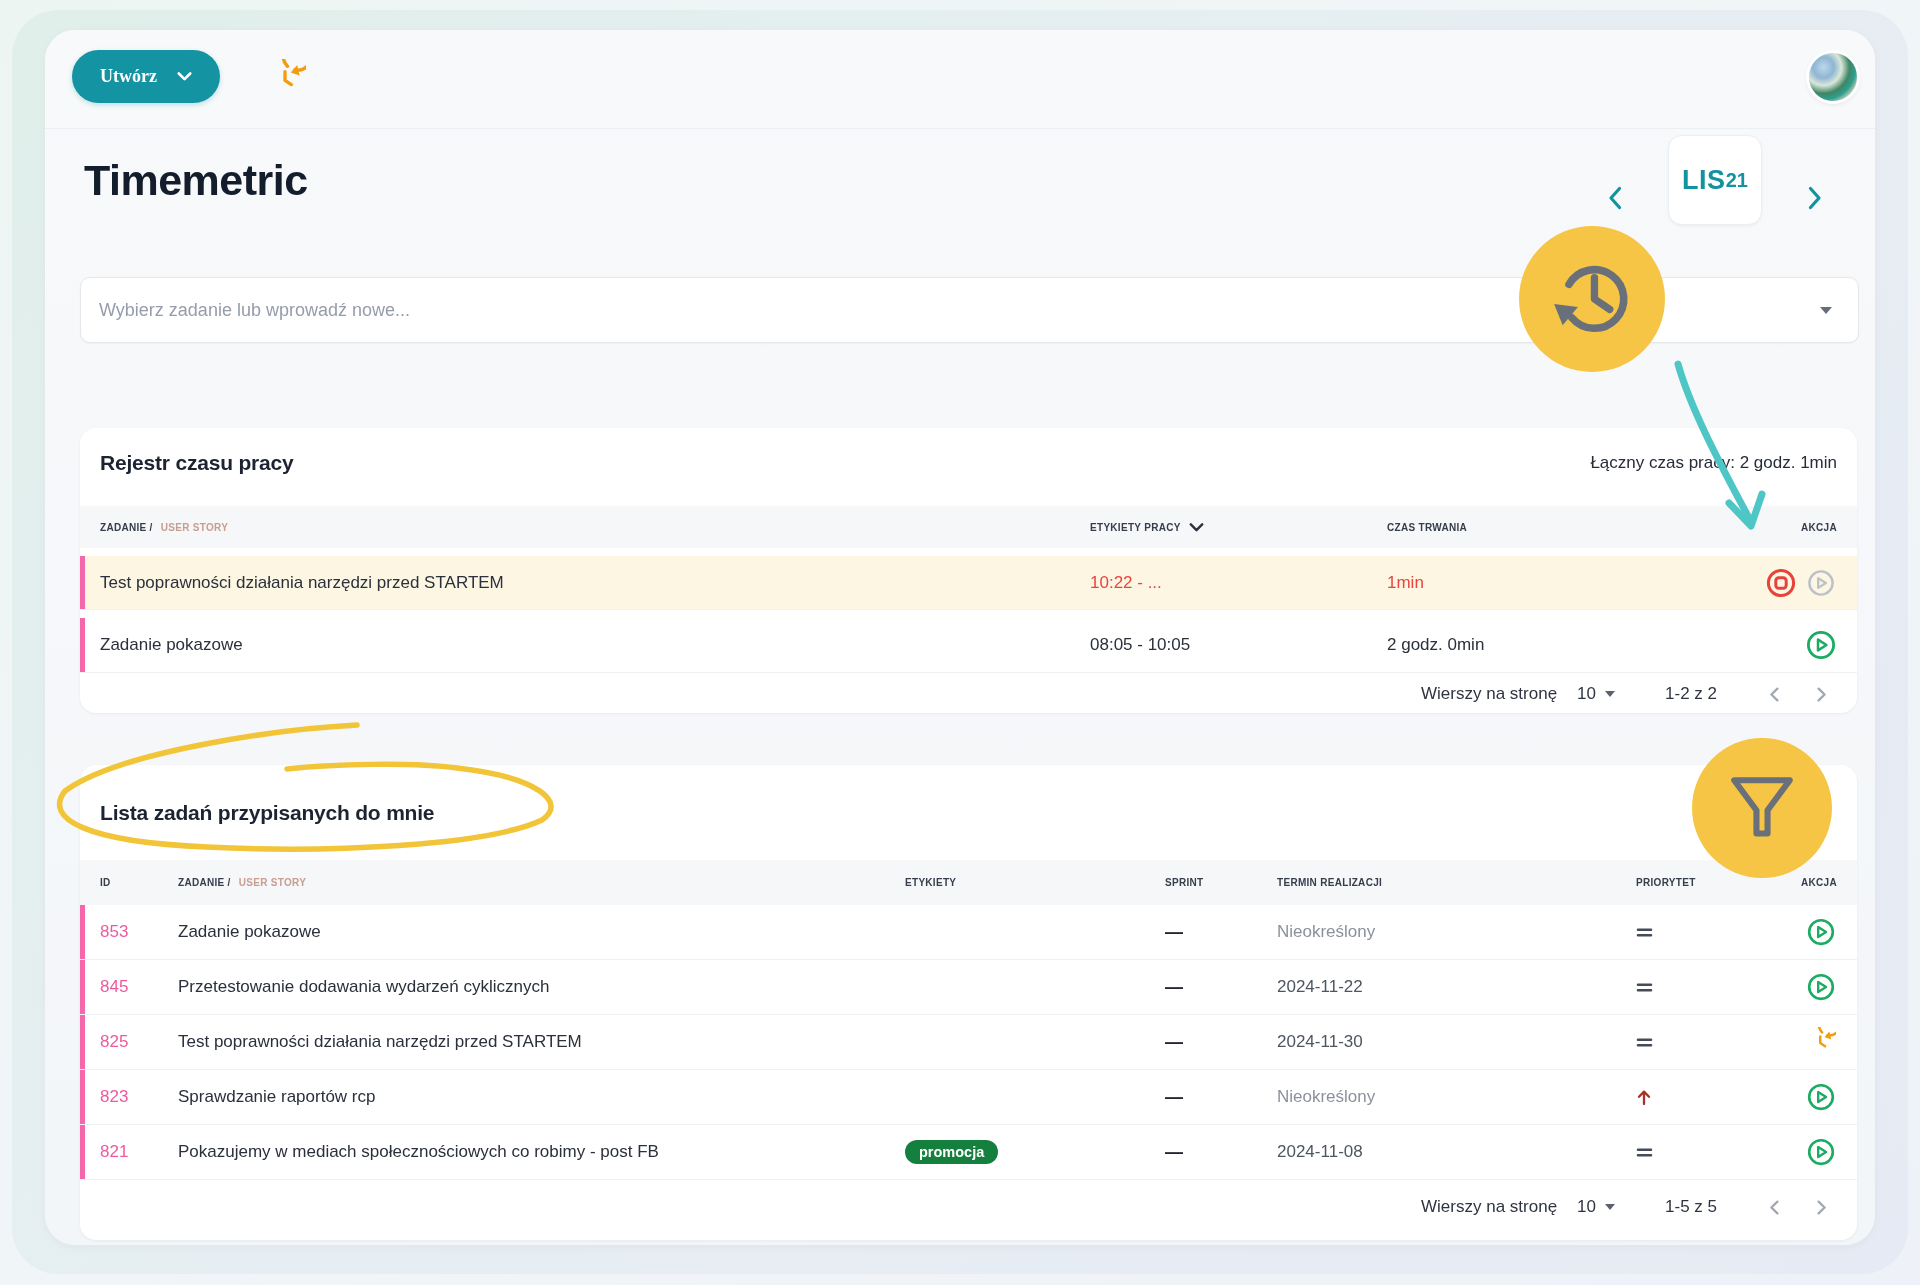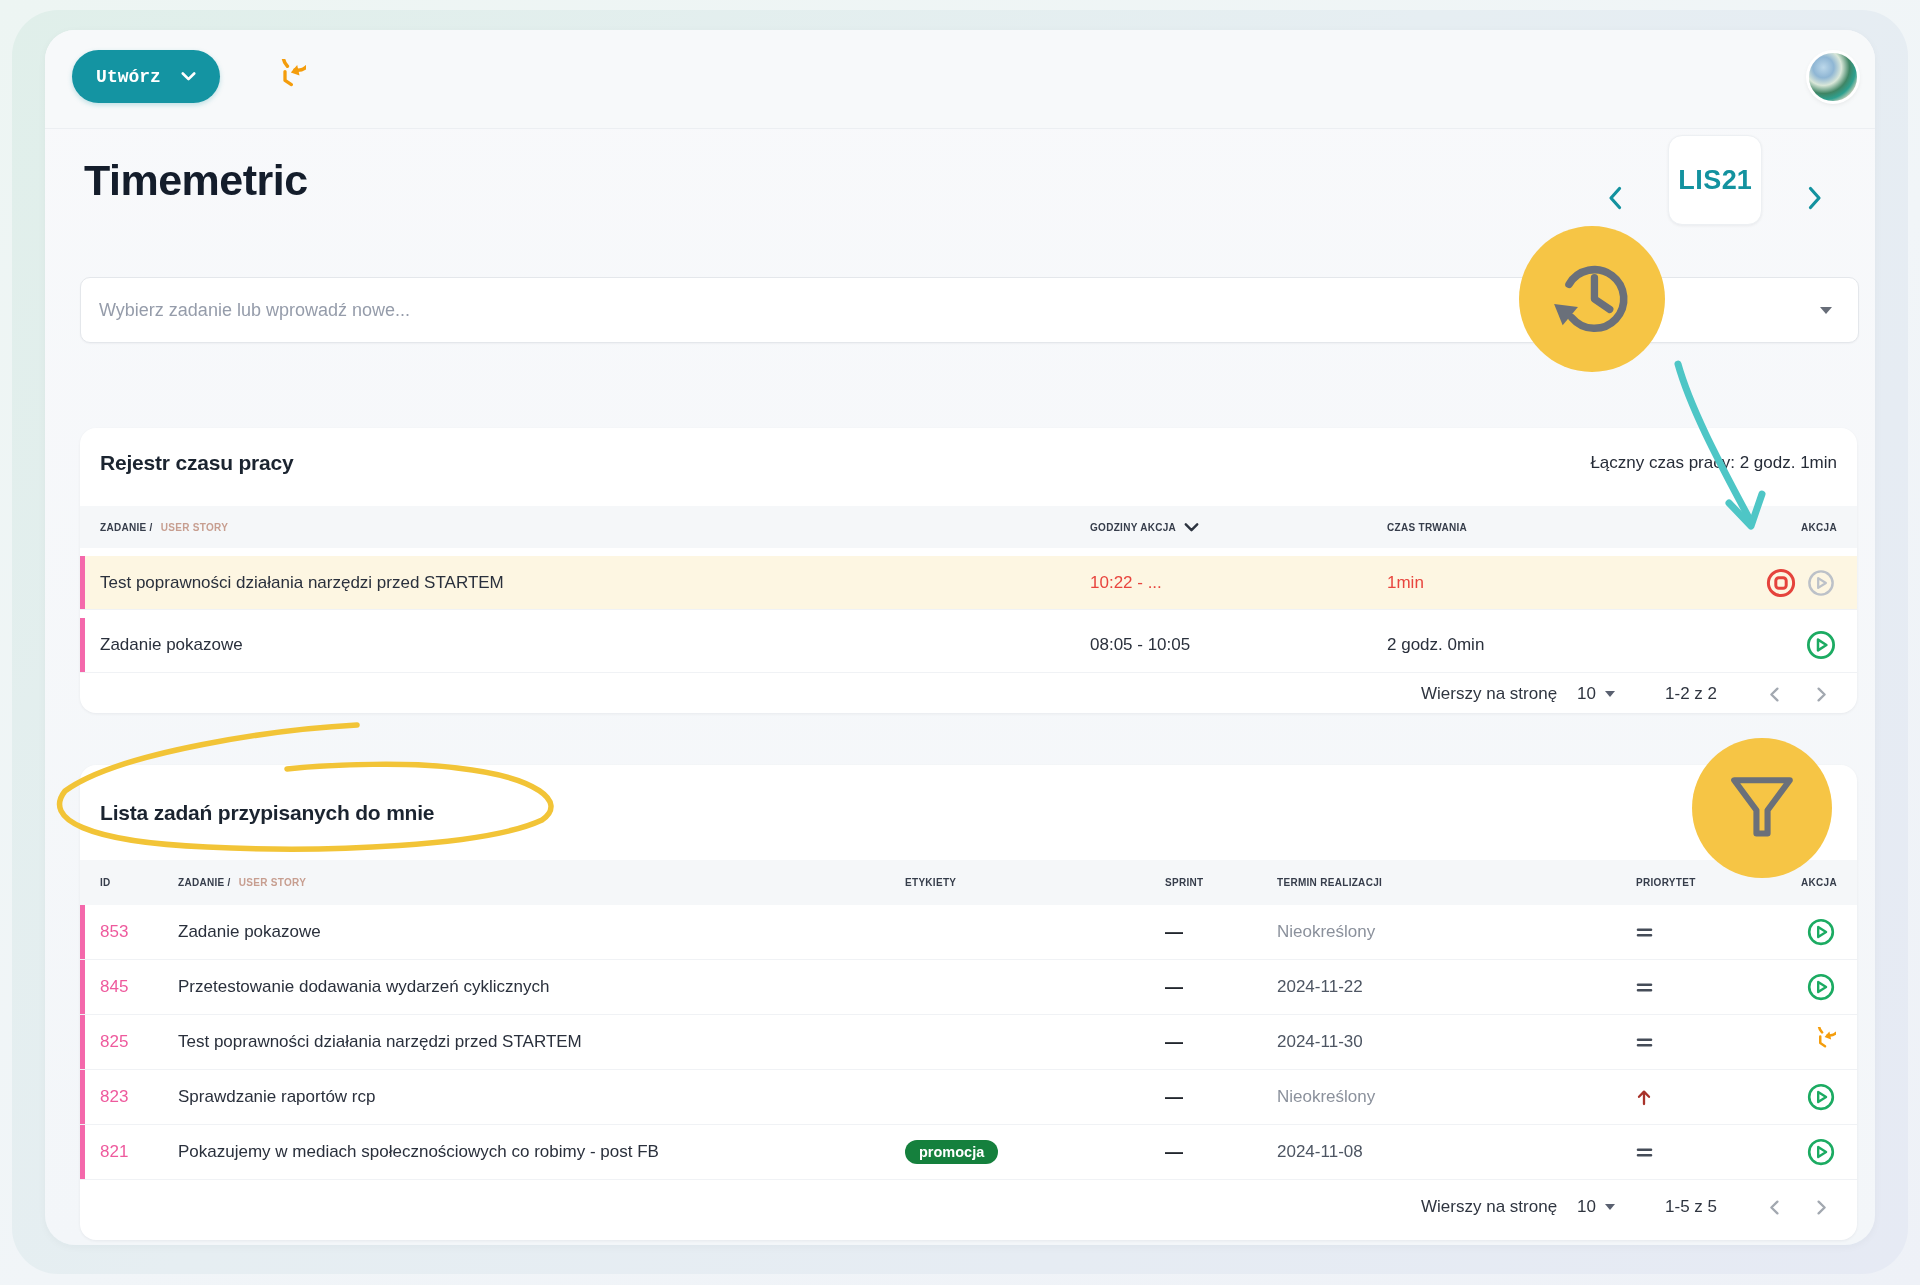--- a/index.html
+++ b/index.html
@@ -13,38 +13,38 @@
     background:linear-gradient(150deg,#edf5f3 0%,#f1f5f8 55%,#eef1f7 100%);}
   .frame{position:absolute;left:12px;top:10px;width:1896px;height:1264px;border-radius:46px;
     background:linear-gradient(135deg,#e0efea 0%,#e6eef2 45%,#e6eaf4 100%);}
   .surface{position:absolute;left:45px;top:30px;width:1830px;height:1215px;border-radius:30px;
     background:linear-gradient(180deg,#f8f9fb 0%,#f3f6f9 100%);overflow:hidden;
     box-shadow:0 2px 8px rgba(20,40,60,.04);}
 
   
   .topbar{position:absolute;left:0;top:0;width:100%;height:98px;border-bottom:1px solid #eceff2;background:#f7f9fa;}
   .create-btn{position:absolute;left:27px;top:20px;width:148px;height:53px;border-radius:27px;border:none;
-    background:#1494a2;color:#fff;font-family:Liberation Mono, monospace;font-size:18px;font-weight:700;cursor:pointer;
+    background:#1494a2;color:#fff;font-family:Liberation Serif, serif;font-size:18px;font-weight:700;cursor:pointer;
     display:flex;align-items:center;justify-content:center;gap:20px;box-shadow:0 2px 5px rgba(20,148,162,.25);}
   .tb-clock{position:absolute;left:221px;top:29px;width:40px;height:40px;cursor:pointer;}
   .avatar{position:absolute;left:1764px;top:23px;width:48px;height:48px;border-radius:50%;cursor:pointer;
     background:radial-gradient(circle at 30% 30%,#bcd8ea 0%,#8fb6d4 22%,#d9e7d9 38%,#3f8565 55%,#2ea08f 68%,#e6d7bf 82%,#cfd8cf 100%);
     box-shadow:0 0 0 3px #fff,0 2px 6px rgba(0,0,0,.15);}
 
   
   .page-title{position:absolute;left:39px;top:126px;font-size:43px;font-weight:800;color:#141d2b;letter-spacing:-0.5px;}
   .date-nav-prev,.date-nav-next{position:absolute;top:148px;width:28px;height:40px;background:none;border:none;cursor:pointer;
     display:flex;align-items:center;justify-content:center;}
   .date-nav-prev{left:1556px;}
   .date-nav-next{left:1756px;}
   .date-card{position:absolute;left:1623px;top:105px;width:92px;height:88px;border-radius:14px;background:#fff;
     border:1px solid #edf0f3;box-shadow:0 1px 3px rgba(16,24,40,.06);cursor:pointer;
     display:flex;flex-direction:row;align-items:center;justify-content:center;line-height:1.12;}
   .date-month{font-size:27px;font-weight:800;color:#13929f;letter-spacing:.5px;}
-  .date-day{font-size:27px;font-weight:700;color:#13929f;}
+  .date-day{font-size:20px;font-weight:700;color:#13929f;}
 
   
   .task-select{position:absolute;left:35px;top:247px;width:1777px;height:64px;border-radius:10px;background:#fff;
     border:1px solid #e4e7eb;box-shadow:0 1px 2px rgba(16,24,40,.04);}
   .task-select input{position:absolute;left:16px;top:0;width:1700px;height:62px;border:none;outline:none;background:transparent;
     font-family:inherit;font-size:18px;color:#6d28d9;}
   .task-select input::placeholder{color:#959caa;opacity:1;}
   .select-caret{position:absolute;right:26px;top:29px;width:0;height:0;
     border-left:6.5px solid transparent;border-right:6.5px solid transparent;border-top:7px solid #676d78;}
 
@@ -151,21 +151,21 @@
       <div class="card-top">
         <div class="card-title">Rejestr czasu pracy</div>
         <div class="total-time">Łączny czas pracy: 2 godz. 1min</div>
       </div>
       <div class="thead grid1">
         <div class="th">
           <span>ZADANIE /</span>
           <span class="sub">USER STORY</span>
         </div>
         <div class="th">
-          <span>GODZINY AKCJA</span>
+          <span>ETYKIETY PRACY</span>
           <svg width="15" height="9" viewBox="0 0 15 9">
             <path d="M1.8 1.3 L7.5 7.2 L13.2 1.3" stroke="#2d3440" stroke-width="2.4" fill="none" stroke-linecap="round" stroke-linejoin="round"></path>
           </svg>
         </div>
         <div class="th">CZAS TRWANIA</div>
         <div class="th right">AKCJA</div>
       </div>
 
       <div class="trow grid1 active">
         <span class="stripe"></span>

